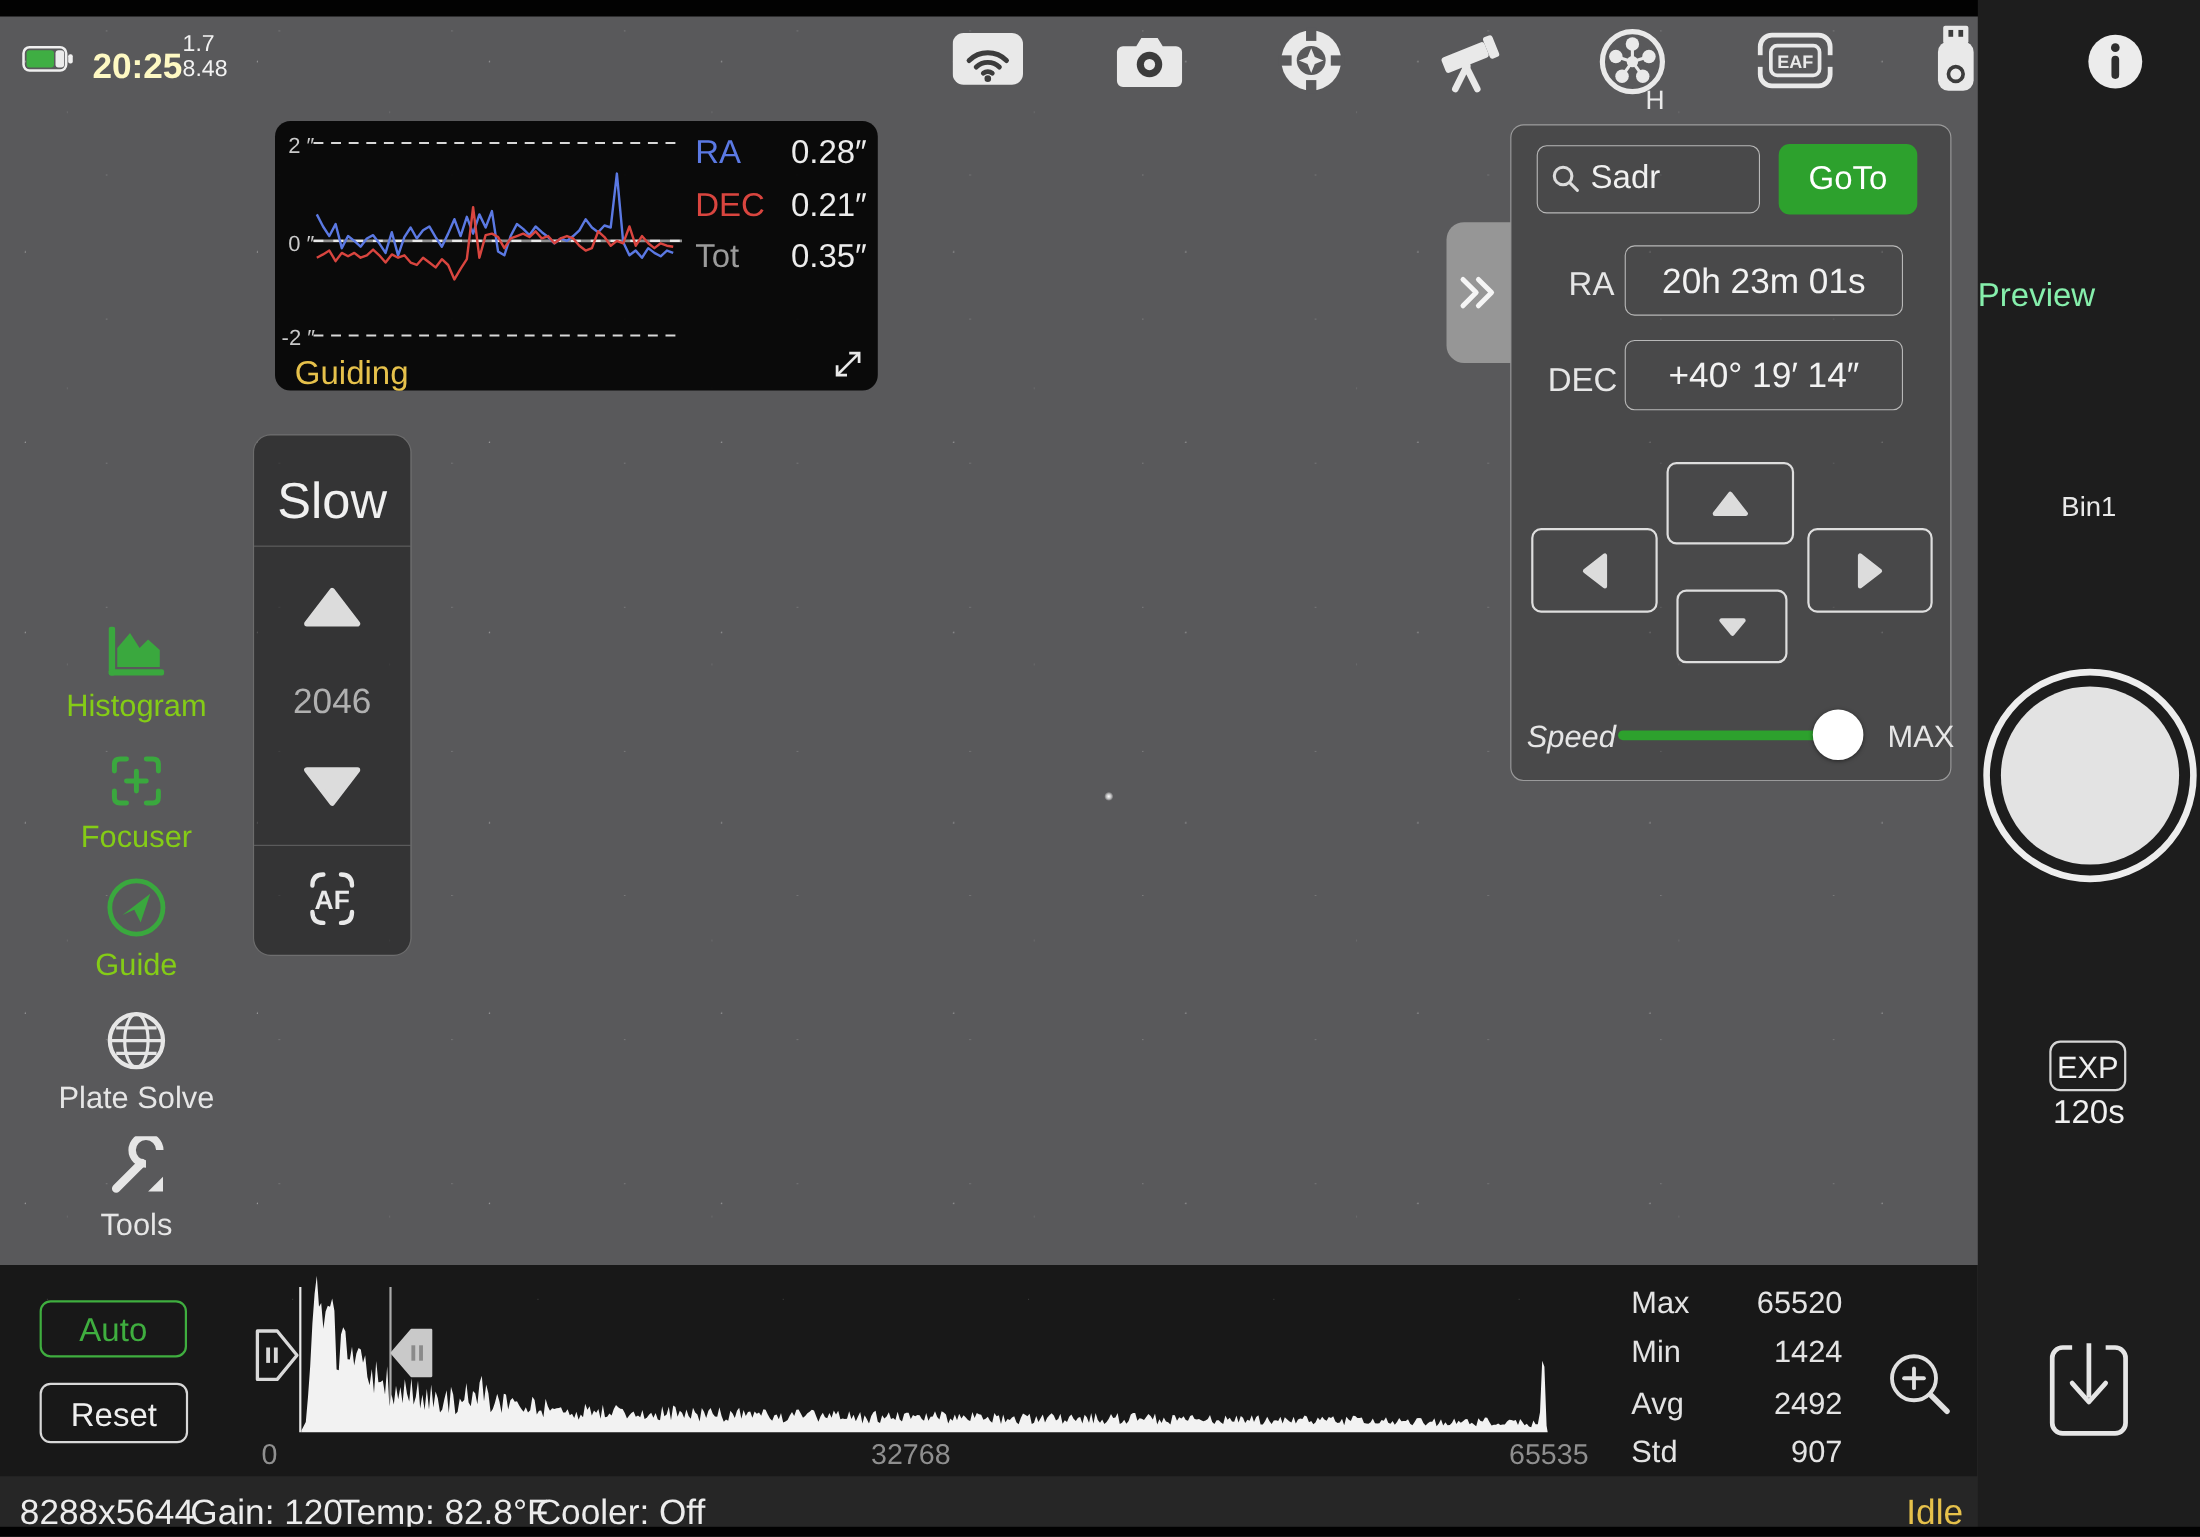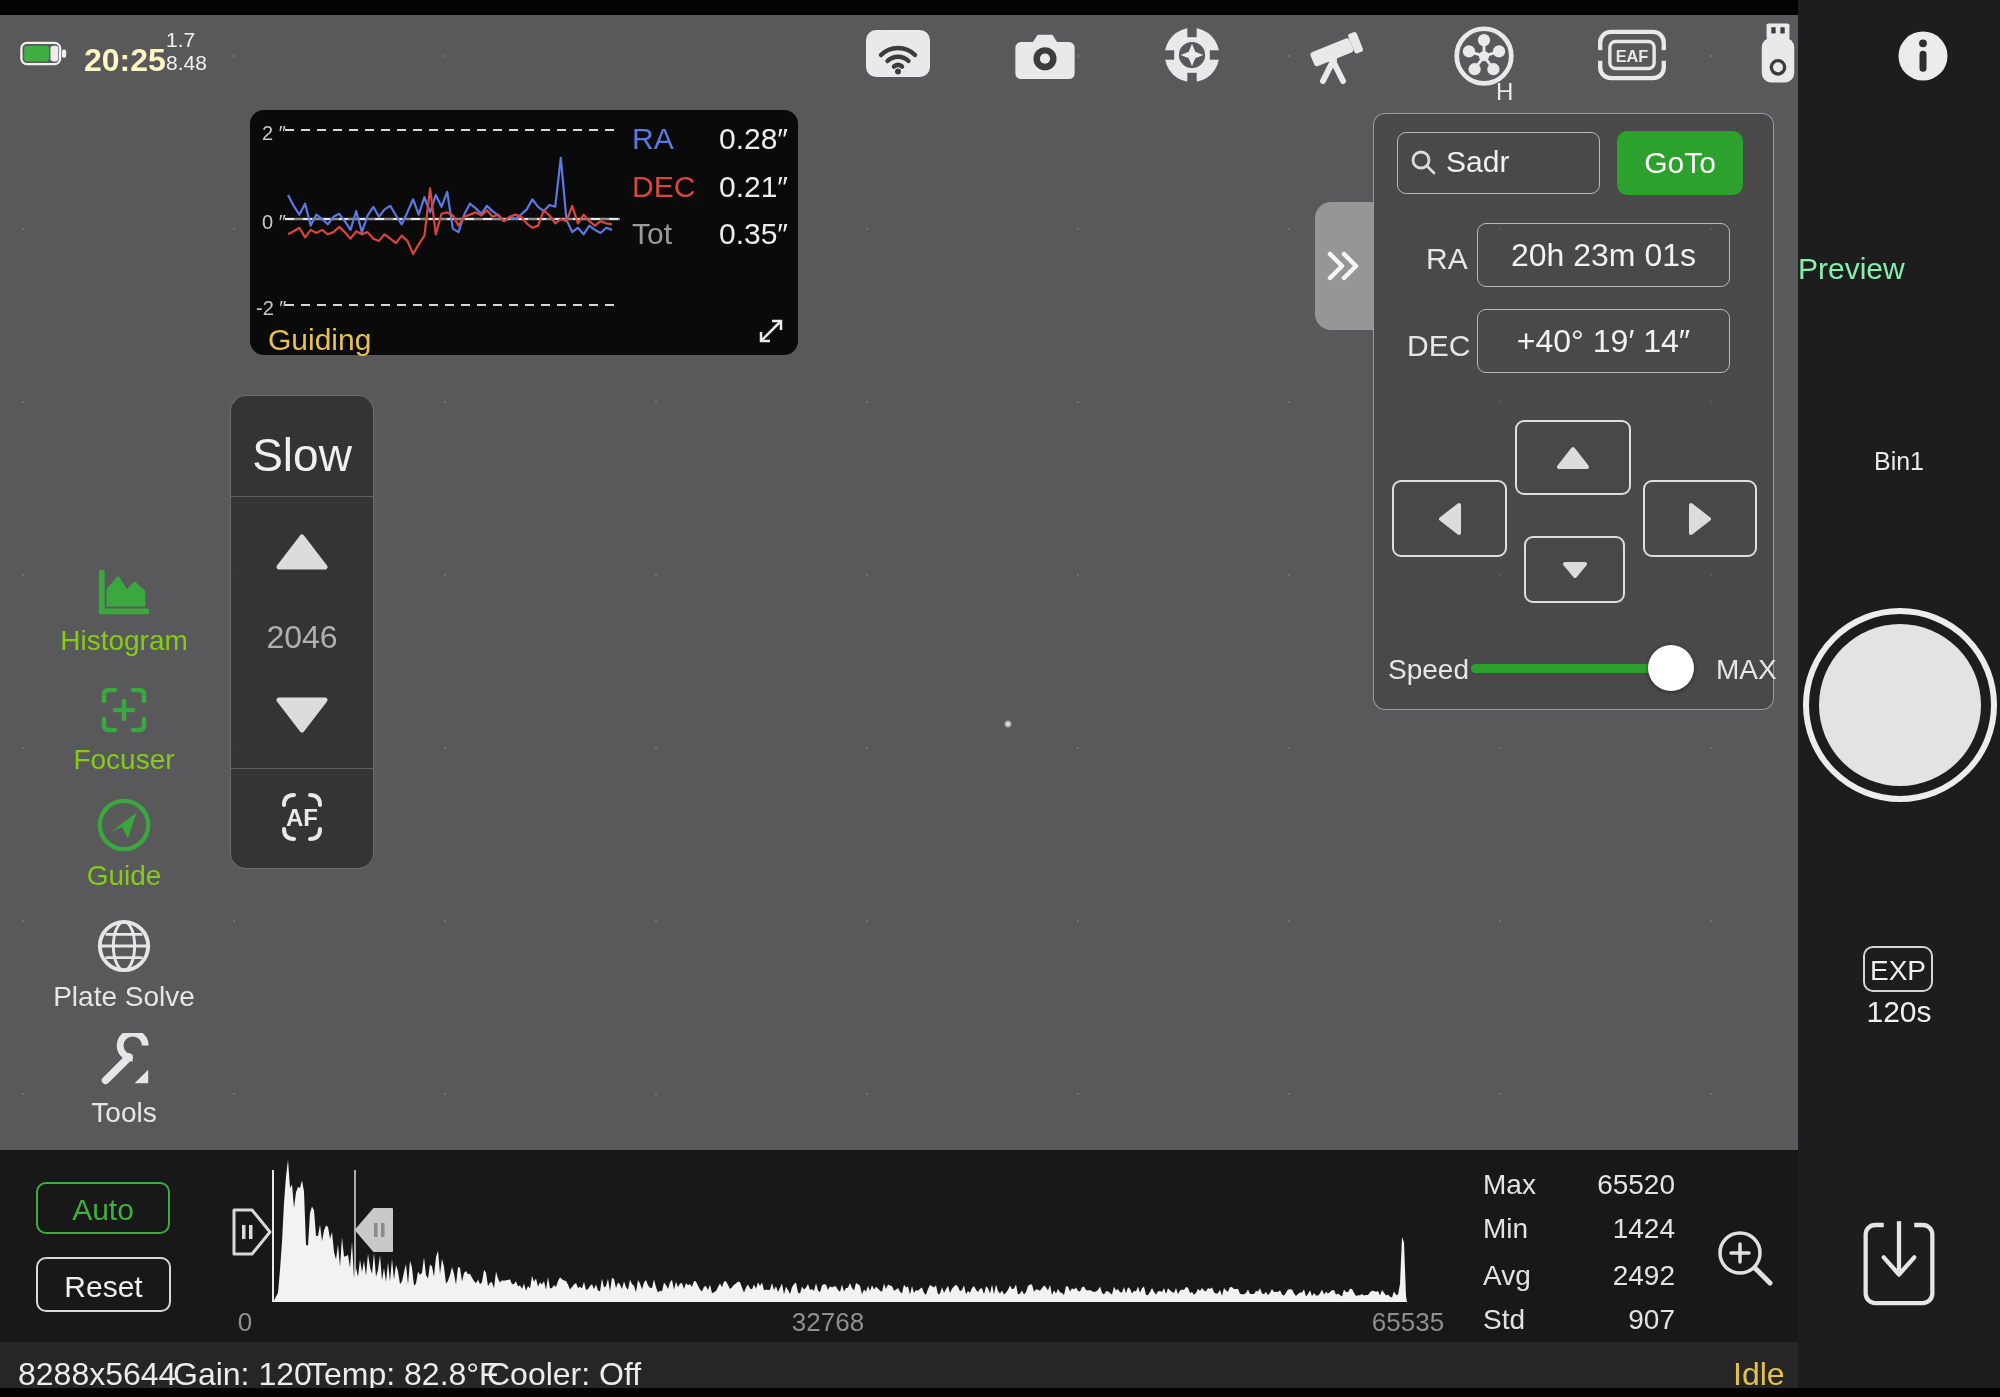--- a/index.html
+++ b/index.html
@@ -52,21 +52,21 @@
     border:1.5px solid rgba(255,255,255,.45);border-radius:12px;}
   #search-box{position:absolute;left:23px;top:18px;width:201px;height:60px;border:1.5px solid #b8b8b8;border-radius:9px;}
   #search-text{position:absolute;left:48px;top:0;line-height:58px;font-size:30px;color:#f0f0f0;}
   #goto-btn{position:absolute;left:243px;top:17px;width:126px;height:64px;background:#2da12d;border-radius:10px;
     text-align:center;line-height:64px;font-size:30px;color:#fff;}
   .coord-label{position:absolute;font-size:30px;color:#e6e6e6;}
   .coord-field{position:absolute;left:103px;width:251px;height:62px;border:1.5px solid #b8b8b8;border-radius:9px;
     text-align:center;line-height:62px;font-size:32px;color:#f2f2f2;}
   .dpad{position:absolute;border:2px solid #dedede;border-radius:9px;background:rgba(70,70,70,.18);
     display:flex;align-items:center;justify-content:center;}
-  #speed-label{position:absolute;left:14px;top:540px;font-size:28px;color:#e6e6e6;}
+  #speed-label{position:absolute;left:14px;top:540px;font-size:28px;color:#e6e6e6;font-style:italic;}
   #speed-track{position:absolute;left:97px;top:550px;width:206px;height:9px;border-radius:5px;background:#2da12d;}
   #speed-knob{position:absolute;left:274px;top:531px;width:46px;height:46px;border-radius:50%;background:#fff;
     box-shadow:0 1px 4px rgba(0,0,0,.5);}
   #speed-max{position:absolute;left:342px;top:540px;font-size:28px;color:#e6e6e6;}
   
   #sidebar{left:1798px;top:0;width:202px;height:1397px;background:#1d1d1d;}
   #info-btn{position:absolute;left:97px;top:28px;}
   #mode-label{position:absolute;left:0;top:252px;width:100%;text-align:left;font-size:30px;color:#86efac;}
   #bin-label{position:absolute;left:0;top:447px;width:100%;text-align:center;font-size:25px;color:#e9e9e9;}
   #shutter{position:absolute;left:5px;top:608px;width:194px;height:194px;border:6px solid #ededed;border-radius:50%;box-sizing:border-box;}

